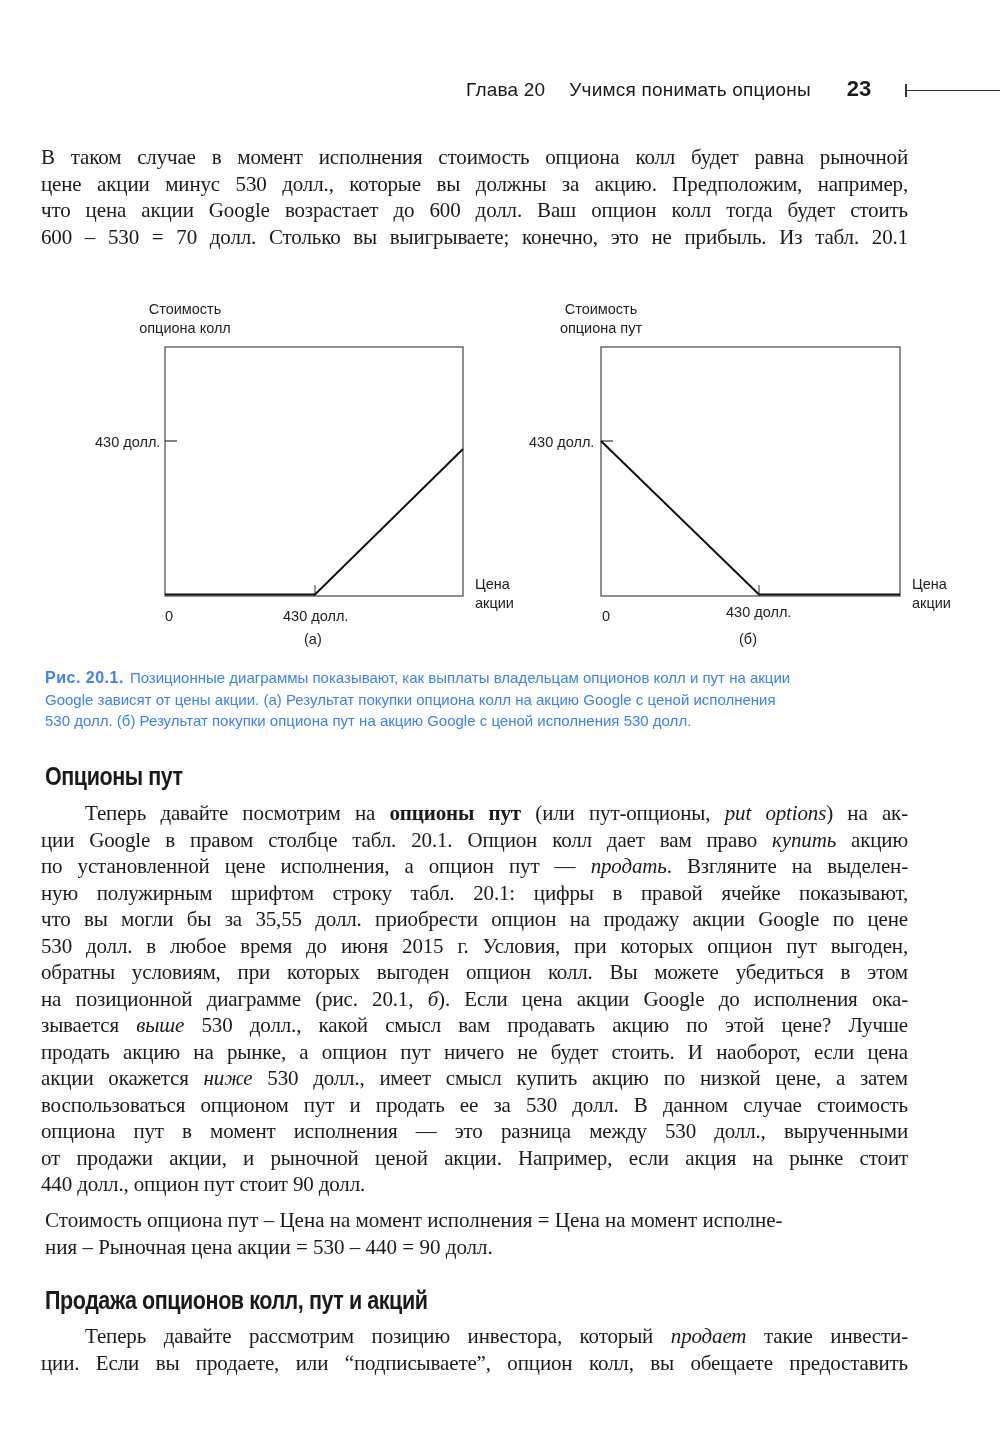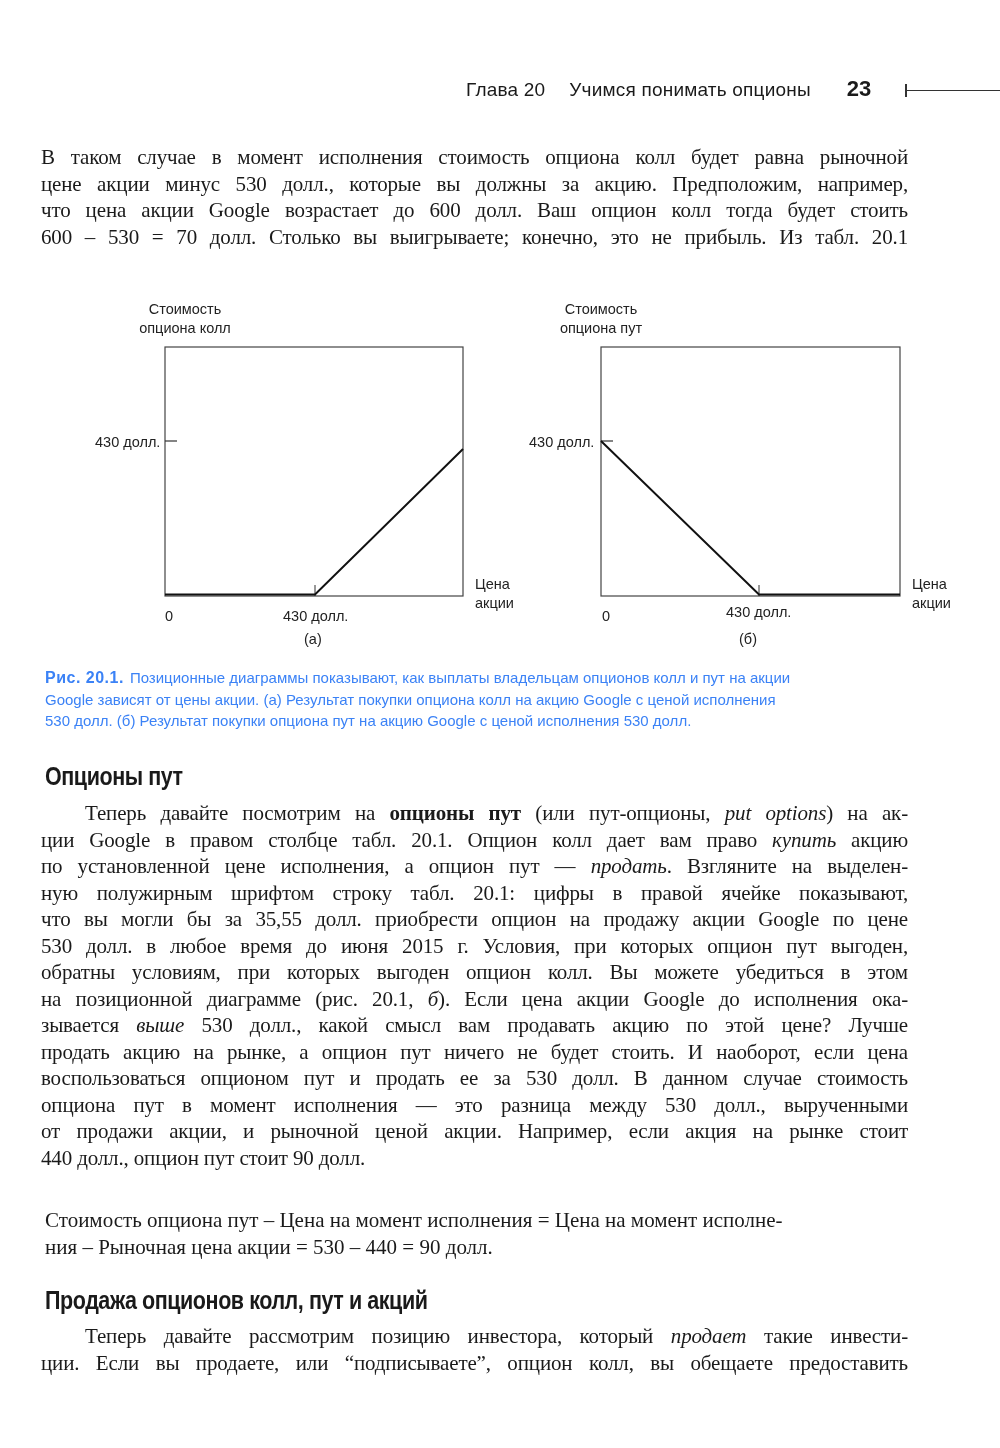--- a/index.html
+++ b/index.html
@@ -111,20 +111,21 @@
   <span class="line indent"><span>Теперь давайте посмотрим на </span><b class="term">опционы пут</b><span> (или пут-опционы, </span><i class="em">put options</i><span>) на ак-</span></span>
   <span class="line"><span>ции Google в правом столбце табл. 20.1. Опцион колл дает вам право </span><i class="em">купить</i><span> акцию</span></span>
   <span class="line"><span>по установленной цене исполнения, а опцион пут — </span><i class="em">продать</i><span>. Взгляните на выделен-</span></span>
   <span class="line">ную полужирным шрифтом строку табл. 20.1: цифры в правой ячейке показывают,</span>
   <span class="line">что вы могли бы за 35,55 долл. приобрести опцион на продажу акции Google по цене</span>
   <span class="line">530 долл. в любое время до июня 2015 г. Условия, при которых опцион пут выгоден,</span>
   <span class="line">обратны условиям, при которых выгоден опцион колл. Вы можете убедиться в этом</span>
   <span class="line"><span>на позиционной диаграмме (рис. 20.1, </span><i class="em">б</i><span>). Если цена акции Google до исполнения ока-</span></span>
   <span class="line"><span>зывается </span><i class="em">выше</i><span> 530 долл., какой смысл вам продавать акцию по этой цене? Лучше</span></span>
   <span class="line">продать акцию на рынке, а опцион пут ничего не будет стоить. И наоборот, если цена</span>
+  <span class="line"><span>акции окажется </span><i class="em">ниже</i><span> 530 долл., имеет смысл купить акцию по низкой цене, а затем</span></span>
   <span class="line">воспользоваться опционом пут и продать ее за 530 долл. В данном случае стоимость</span>
   <span class="line">опциона пут в момент исполнения — это разница между 530 долл., вырученными</span>
   <span class="line">от продажи акции, и рыночной ценой акции. Например, если акция на рынке стоит</span>
   <span class="line last">440 долл., опцион пут стоит 90 долл.</span>
 </div>
 
 <div class="formula serif">
   <span class="line">Стоимость опциона пут – Цена на момент исполнения = Цена на момент исполне-</span>
   <span class="line">ния – Рыночная цена акции = 530 – 440 = 90 долл.</span>
 </div>

